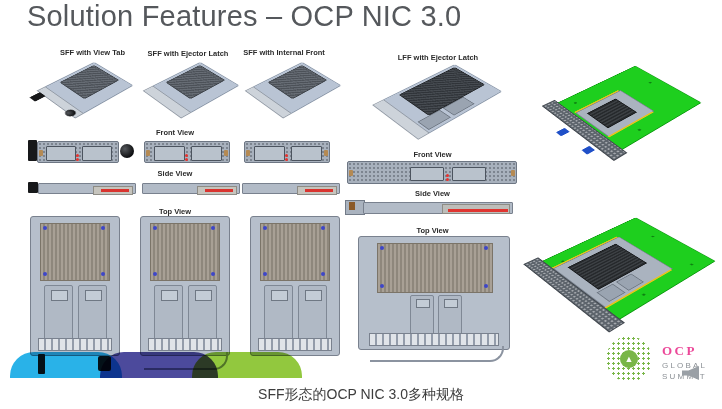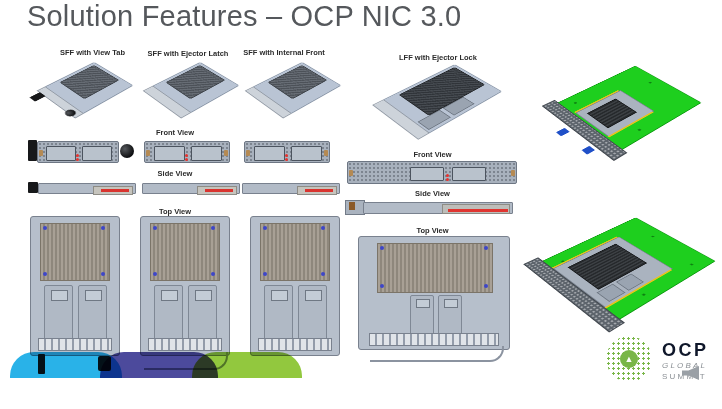--- a/index.html
+++ b/index.html
@@ -60,41 +60,41 @@
   .bluetab{position:absolute;background:#2050c8;border-radius:1px;}
 
   
   .blob{position:absolute;top:352px;height:26px;border-radius:24px 24px 0 0;mix-blend-mode:multiply;}
 
   
   .logo-burst{width:46px;height:46px;border-radius:50%;
       background-image:radial-gradient(circle,#79b648 1px,transparent 1.4px);background-size:5px 5px;}
   .logo-core{position:absolute;left:14px;top:14px;width:18px;height:18px;border-radius:50%;
       background:#79b648;color:#fff;font-size:9px;line-height:18px;text-align:center;}
-  .logo-ocp{font-size:18px;font-weight:bold;color:#0f172a;letter-spacing:2.5px;line-height:13px;}
+  .logo-ocp{font-size:13px;font-weight:bold;color:#ec4899;letter-spacing:2.5px;line-height:13px;font-family:Liberation Serif, serif;}
   .logo-sub{font-size:8px;color:#8b9095;letter-spacing:2.2px;line-height:9px;}
 
   
   .speaker{width:17px;height:14px;background:#9aa0a6;
       clip-path:polygon(0 32%,38% 32%,100% 0,100% 100%,38% 68%,0 68%);}
 
   
   .caption{left:0;top:386px;width:722px;text-align:center;font-size:14px;color:#3d3d3d;}
 </style>
 </head>
 <body>
 
 <div id="canvas">
 
   <div class="abs title">Solution Features – OCP NIC 3.0</div>
 
   <div class="abs lbl" style="left:40px;top:48px;width:105px;">SFF with View Tab</div>
   <div class="abs lbl" style="left:138px;top:41px;width:100px;margin-top:8px;">SFF with Ejector Latch</div>
   <div class="abs lbl" style="left:234px;top:48px;width:100px;">SFF with Internal Front</div>
-  <div class="abs lbl" style="left:378px;top:53px;width:120px;">LFF with Ejector Lock</div>
+  <div class="abs lbl" style="left:378px;top:53px;width:120px;">LFF with Ejector Latch</div>
 
   <div class="abs" style="left:34px;top:58px;width:100px;height:64px;">
     <div class="abs iso" style="left:12px;top:2px;width:76px;height:56px;">
       <div class="abs pcb3" style="left:0;top:0;width:76px;height:56px;"></div>
       <div class="abs hs3" style="left:26px;top:4px;width:46px;height:36px;"></div>
       <div class="abs face3" style="left:0;top:0;width:9px;height:56px;"></div>
       <div class="abs tabblk" style="left:-12px;top:4px;width:13px;height:9px;"></div>
       <div class="abs knob" style="left:-3px;top:44px;width:10px;height:10px;"></div>
     </div>
   </div>
@@ -303,23 +303,24 @@
   <div class="blob" style="left:100px;width:118px;background:#4c4a9c;"></div>
   <div class="blob" style="left:192px;width:110px;background:#92c83e;"></div>
 
   <div class="abs" style="left:606px;top:334px;width:110px;height:52px;">
     <div class="abs" style="left:0;top:2px;width:46px;height:46px;">
       <div class="logo-burst"></div>
       <div class="logo-core">▲</div>
     </div>
     <div class="abs" style="left:56px;top:10px;">
       <div class="logo-ocp">OCP</div>
-      <div class="logo-sub" style="margin-top:4px;font-style:italic;">GLOBAL</div>
+      <div class="logo-sub" style="margin-top:4px;">GLOBAL</div>
       <div class="logo-sub" style="margin-top:2px;">SUMMIT</div>
     </div>
   </div>
 
   <div class="abs" style="left:682px;top:366px;">
     <div class="speaker"></div>
   </div>
 
+  <div class="abs caption">SFF形态的OCP NIC 3.0多种规格</div>
 
 </div>
 
 </body></html>

